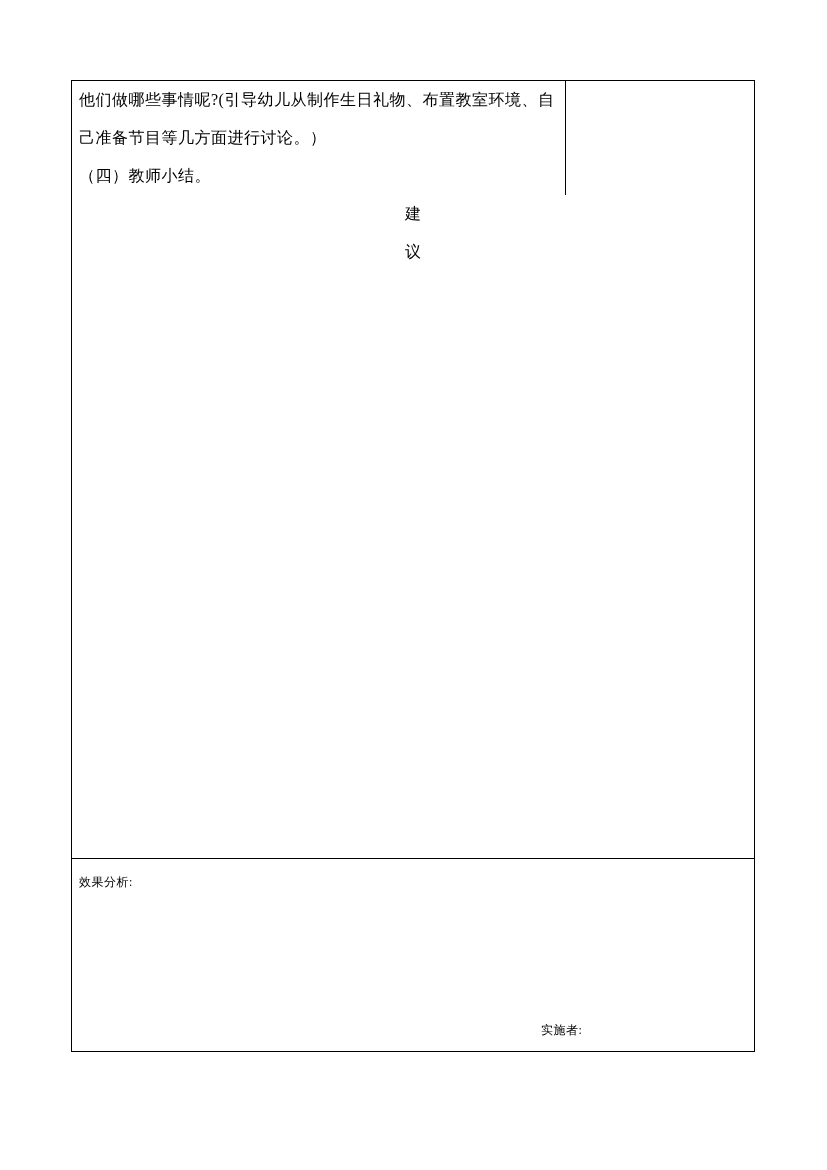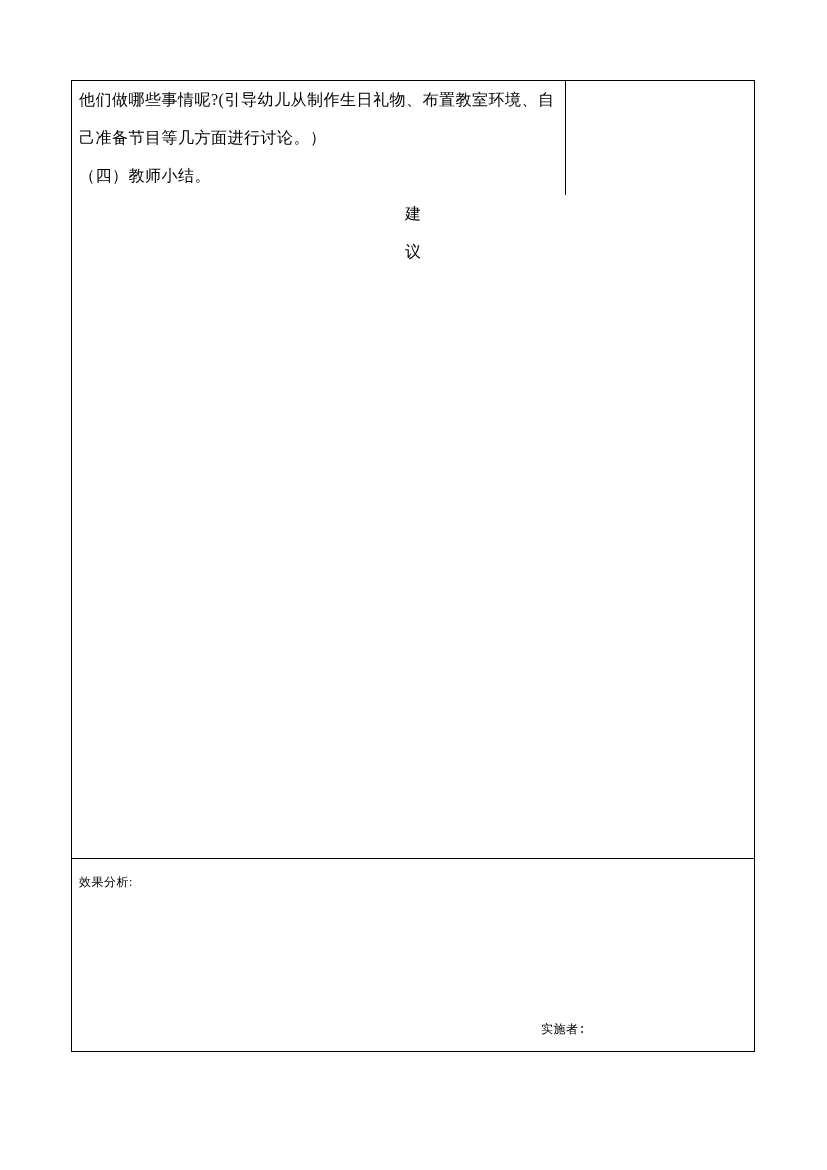--- a/index.html
+++ b/index.html
@@ -79,21 +79,20 @@
     box-sizing: border-box;
     font-size: 12px;
     line-height: 38px;
     letter-spacing: 0.5px;
   }
   .analysis-title {
     margin: 0;
   }
   .implementer-line {
     margin: 0 0 0 462px;
-    font-family: Liberation Mono, monospace;
   }
 </style>
 </head>
 <body>
 
 <div class="doc-page">
 
   <div class="doc-table">
 
     <div class="row-top">

